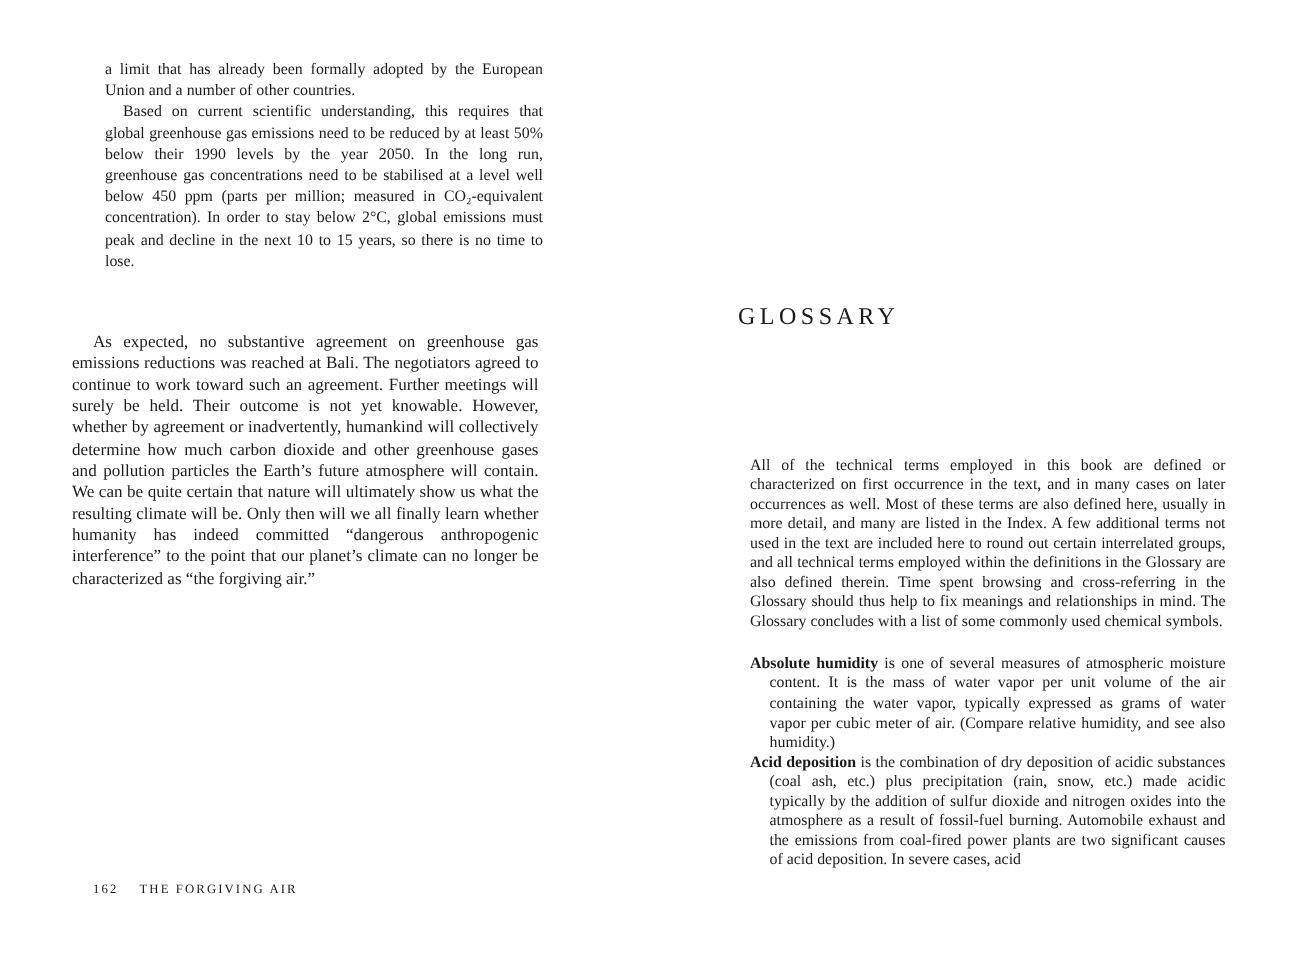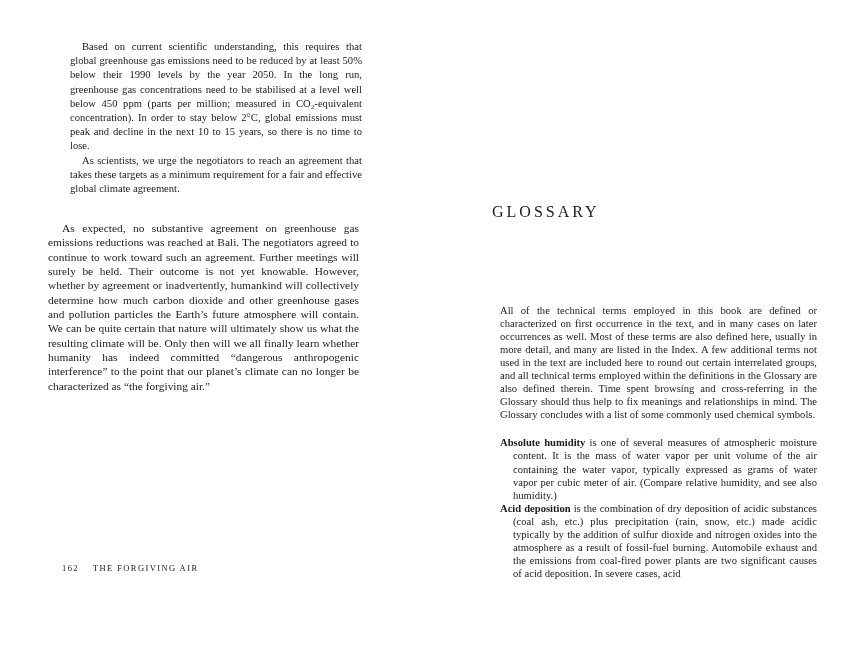--- a/index.html
+++ b/index.html
@@ -38,21 +38,21 @@
     margin: 0;
     font-size: 11.4px;
     line-height: 14.35px;
     text-align: justify;
     text-indent: 14px;
   }
 
   .page-footer {
     position: absolute;
     left: 62px;
-    top: 563px;
+    top: 587px;
     font-size: 8.5px;
     letter-spacing: 1.4px;
     white-space: nowrap;
   }
   .page-footer .pgnum { margin-right: 14px; }
 
   
   .glossary-heading {
     position: absolute;
     left: 492px;
@@ -83,22 +83,22 @@
   .entries .term { font-weight: bold; }
   .entries .xref { font-weight: normal; }
 </style>
 </head>
 <body>
 
 <div class="spread">
 
   <div>
     <div class="extract">
+      <p>a limit that has already been formally adopted by the European Union and a number of other countries.</p>
       <p class="indented">Based on current scientific understanding, this requires that global greenhouse gas emissions need to be reduced by at least 50% below their 1990 levels by the year 2050. In the long run, greenhouse gas concentrations need to be stabilised at a level well below 450 ppm (parts per million; measured in CO₂-equivalent concentration). In order to stay below 2°C, global emissions must peak and decline in the next 10 to 15 years, so there is no time to lose.</p>
-      <p class="indented">As scientists, we urge the negotiators to reach an agreement that takes these targets as a minimum requirement for a fair and effective global climate agreement.</p>
     </div>
 
     <p class="body-para">As expected, no substantive agreement on greenhouse gas emissions reductions was reached at Bali. The negotiators agreed to continue to work toward such an agreement. Further meetings will surely be held. Their outcome is not yet knowable. However, whether by agreement or inadvertently, humankind will collectively determine how much carbon dioxide and other greenhouse gases and pollution particles the Earth’s future atmosphere will contain. We can be quite certain that nature will ultimately show us what the resulting climate will be. Only then will we all finally learn whether humanity has indeed committed “dangerous anthropogenic interference” to the point that our planet’s climate can no longer be characterized as “the forgiving air.”</p>
 
     <div class="page-footer">
       <span class="pgnum">162</span><span class="runtitle">THE FORGIVING AIR</span>
     </div>
   </div>
 
   <div>

